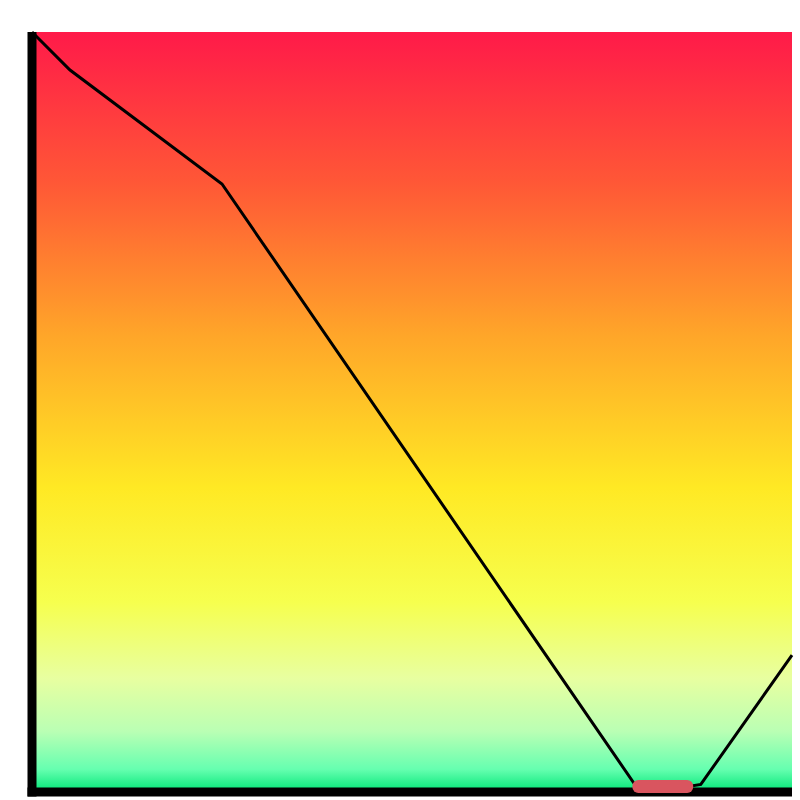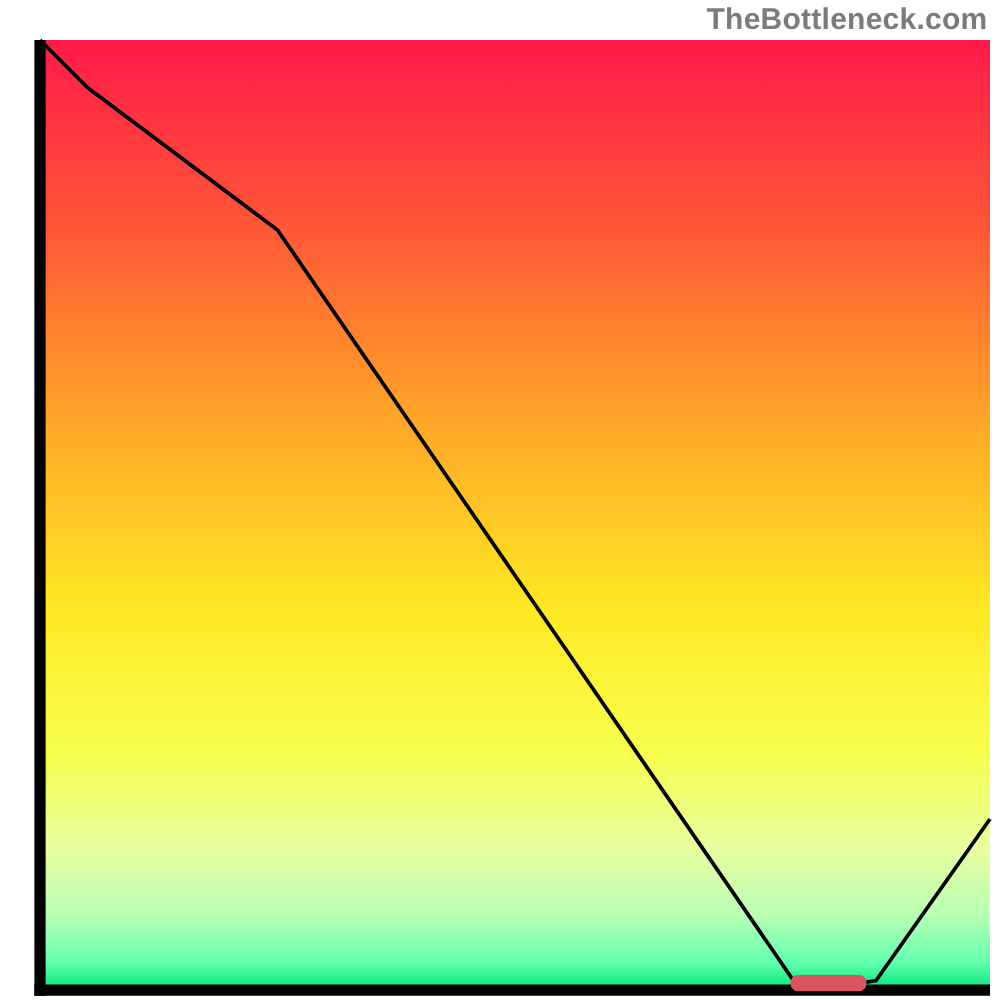--- a/index.html
+++ b/index.html
@@ -28,21 +28,20 @@
   svg.chart {
     position: absolute;
     top: 0;
     left: 0;
   }
 </style>
 </head>
 <body>
 
 <div class="container">
-  <div class="watermark">TheBottleneck.com</div>
 
   <svg class="chart" width="800" height="800" viewBox="0 0 800 800">
     <defs>
       <linearGradient id="bg-grad" x1="0" y1="0" x2="0" y2="1">
           <stop offset="0%" stop-color="#ff1a49"></stop>
           <stop offset="20%" stop-color="#ff5836"></stop>
           <stop offset="40%" stop-color="#ffa629"></stop>
           <stop offset="60%" stop-color="#ffe924"></stop>
           <stop offset="75%" stop-color="#f6ff4e"></stop>
           <stop offset="85%" stop-color="#e8ffa0"></stop>

